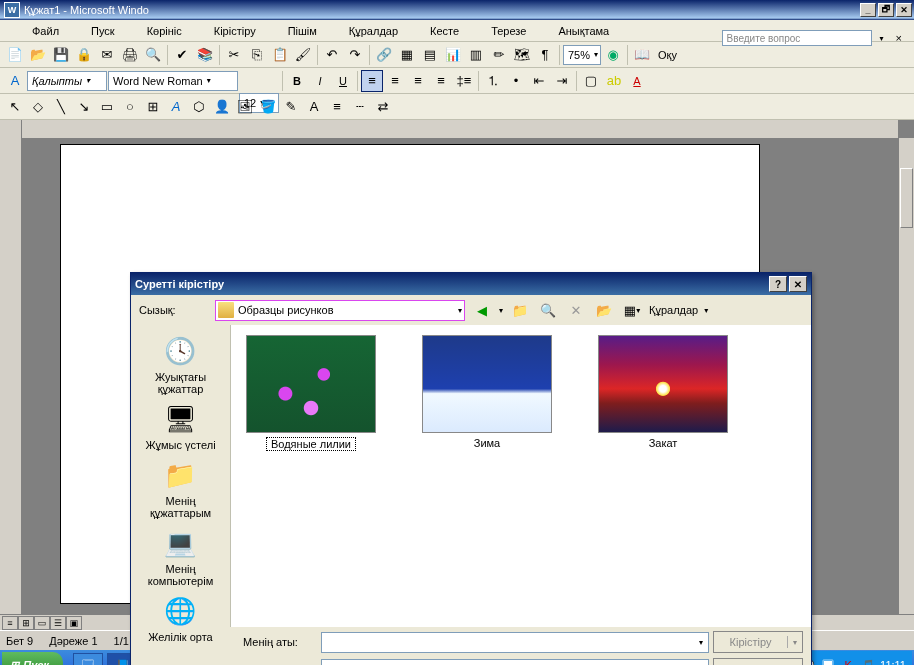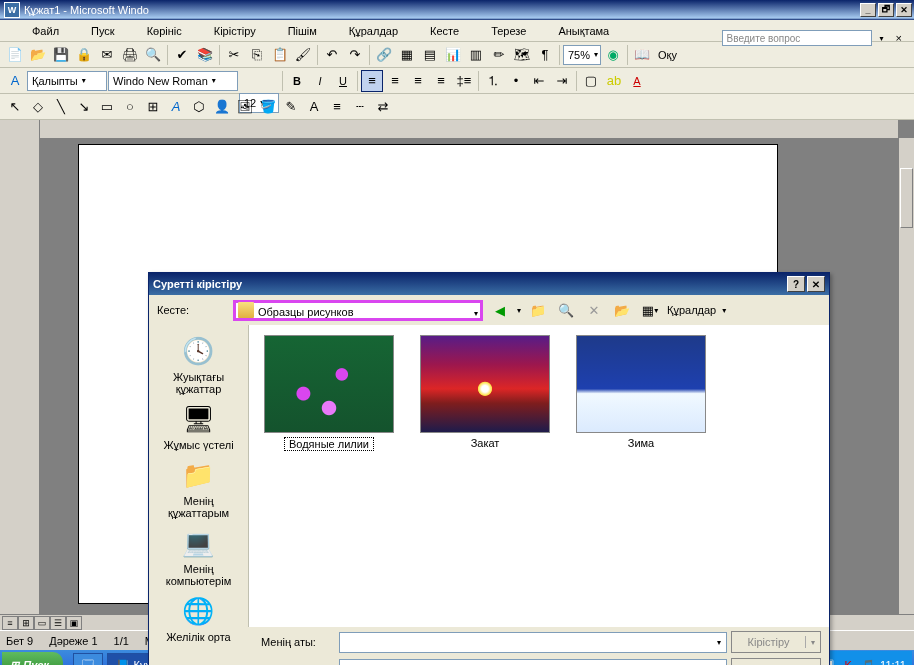--- a/index.html
+++ b/index.html
@@ -19,21 +19,21 @@
   .dropbtn { width:12px; height:16px; display:flex;align-items:center;justify-content:center; font-size:8px; color:#000;}
 
   
   .toolbar { height: 26px; background:#efede0; display:flex; align-items:center; padding:0 4px; border-bottom:1px solid #c0c0b0; gap:1px;}
   .tbtn { width:22px; height:22px; display:flex;align-items:center;justify-content:center; border:1px solid transparent; font-size:13px;}
   .tsep{ width:1px;height:20px;background:#c0c0b0;margin:0 2px;}
   .combo{ height:20px; border:1px solid #7f9db9; background:#fff; display:flex;align-items:center; padding:0 2px 0 4px; font-size:11px;}
   .combo .arr{margin-left:4px;font-size:8px;}
 
   
-  .docarea { position:relative; height: 494px; background:#808080; display:flex;margin-left:18px;}
+  .docarea { position:relative; height: 494px; background:#808080; display:flex;}
   .ruler-v { width:22px; background:#d4d0c8; border-right:1px solid #808080;}
   .ruler-h { position:absolute; left:22px; right:16px; top:0; height:18px; background:#d4d0c8;}
   .page { position:absolute; left:60px; top:24px; width:700px; height:460px; background:#fff; border:1px solid #000;}
   .scrollv{position:absolute;right:0;top:18px;bottom:0;width:16px;background:#d4d0c8;border-left:1px solid #808080;}
   .scrollv .thumb{position:absolute;top:30px;left:1px;right:1px;height:60px;background:#d4d0c8;border:1px solid #fff;border-right-color:#808080;border-bottom-color:#808080;}
   .scrollh{height:16px;background:#d4d0c8;border-top:1px solid #808080;display:flex;align-items:center;}
   .viewbtns{display:flex;padding:0 2px;}
   .viewbtns .vb{width:16px;height:14px;border:1px solid #808080;background:#d4d0c8;display:flex;align-items:center;justify-content:center;font-size:9px;}
 
   
@@ -48,28 +48,28 @@
   .tray{margin-left:auto;height:28px;background:#1290e9;display:flex;align-items:center;padding:0 6px;gap:4px;color:#fff;}
   .tray .ticon{width:16px;height:16px;display:flex;align-items:center;justify-content:center;font-size:11px;}
 
   
   .dialog{position:absolute;left:130px;top:152px;width:682px;height:416px;background:#ece9d8;border:1px solid #0a246a;box-shadow:2px 2px 4px rgba(0,0,0,0.3);}
   .dialog .dtitle{height:22px;background:linear-gradient(#0a246a,#3b6ea5);color:#fff;display:flex;align-items:center;padding:0 4px;font-weight:bold;}
   .dialog .dtitle .dc{margin-left:auto;display:flex;gap:2px;}
   .dialog .dtitle .dc .db{width:18px;height:16px;background:#d4d0c8;border:1px solid #fff;border-right-color:#404040;border-bottom-color:#404040;display:flex;align-items:center;justify-content:center;font-weight:bold;color:#000;font-size:10px;}
   .dtoolbar{height:30px;display:flex;align-items:center;padding:0 8px;gap:6px;}
   .dtoolbar .lbl{width:70px;}
-  .dtoolbar .pathcombo{flex:0 0 250px;height:21px;border:3px solid #d946ef;background:#fff;display:flex;align-items:flex-end;padding:0 2px;gap:4px;}
+  .dtoolbar .pathcombo{flex:0 0 250px;height:21px;border:1px solid #d946ef;background:#fff;display:flex;align-items:center;padding:0 2px;gap:4px;}
   .dtoolbar .pathcombo .fico{width:16px;height:16px;background:linear-gradient(#f8e080,#e0b040);border-radius:1px;}
   .dtoolbar .tb{width:22px;height:22px;display:flex;align-items:center;justify-content:center;font-size:13px;}
   .dbody{display:flex;height:302px;}
   .places{width:100px;background:#ece9d8;border-right:1px solid #c0c0b0;display:flex;flex-direction:column;align-items:center;padding-top:8px;gap:6px;}
   .place{display:flex;flex-direction:column;align-items:center;gap:2px;text-align:center;width:90px;}
   .place .pico{width:36px;height:36px;display:flex;align-items:center;justify-content:center;font-size:26px;}
-  .filearea{flex:1;background:#fff;padding:10px;display:flex;flex-wrap:wrap;gap:16px;align-content:flex-start;overflow:auto;}
+  .filearea{flex:1;background:#fff;padding:10px;display:flex;flex-wrap:wrap;gap:36px;align-content:flex-start;overflow:auto;}
   .thumb-item{width:140px;display:flex;flex-direction:column;align-items:center;gap:4px;}
   .thumb-item .timg{width:130px;height:98px;border:1px solid #888;}
   .thumb-item.sel .tname{border:1px dotted #000;}
   .tname{padding:0 4px;}
   .dfooter{padding:4px 8px;display:grid;grid-template-columns:100px 74px 1fr 90px;gap:5px 4px;align-items:center;}
   .dfooter .combo2{height:21px;border:1px solid #7f9db9;background:#fff;display:flex;align-items:center;padding:0 2px;}
   .dfooter .combo2 .arr{margin-left:auto;font-size:8px;padding:0 3px;}
   .dbtn{height:22px;border:1px solid #888;background:#ece9d8;display:flex;align-items:center;justify-content:center;padding:0 8px;}
   .dbtn.split{display:flex;padding:0;}
   .dbtn.split .main{flex:1;display:flex;align-items:center;justify-content:center;border-right:1px solid #aaa;color:#888;}
@@ -145,26 +145,26 @@
       <span class="arr">▾</span>
     </div>
   <div class="tbtn" style="color:#0a6;">◉</div>
   <div class="tsep"></div>
   <div class="tbtn">📖</div>
   <span style="padding:0 4px;">Оқу</span>
 </div>
 
 <div class="toolbar">
   <div class="tbtn" style="color:#06c;">A</div>
-  <div class="combo" style="width:80px;">
+  <div class="combo" style="width:80px;font-style:italic;">
       <span>Қалыпты</span>
       <span class="arr">▾</span>
     </div>
   <div class="combo" style="width:130px;">
-      <span>Windo New Roman</span>
+      <span>Word New Roman</span>
       <span class="arr">▾</span>
     </div>
   <div class="combo" style="width:40px;margin-top:44px;">
       <span>12</span>
       <span class="arr">▾</span>
     </div>
   <div class="tsep"></div>
   <div class="tbtn">
       <b>B</b>
     </div>
@@ -223,21 +223,21 @@
 
   <div class="dialog">
     <div class="dtitle">
       <span>Суретті кірістіру</span>
       <div class="dc">
         <div class="db">?</div>
         <div class="db">✕</div>
       </div>
     </div>
     <div class="dtoolbar">
-      <span class="lbl">Кесте:</span>
+      <span class="lbl">Сызық:</span>
       <div class="pathcombo">
         <div class="fico"></div>
         <span>Образцы рисунков</span>
         <span style="margin-left:auto;font-size:8px;">▾</span>
       </div>
       <div class="tb" style="color:#090;">◀</div>
       <span style="font-size:8px;">▾</span>
       <div class="tb">📁</div>
       <div class="tb">🔍</div>
       <div class="tb" style="color:#999;">✕</div>
@@ -268,26 +268,26 @@
             <div class="pico">🌐</div>
             <span>Желілік орта</span>
           </div>
       </div>
       <div class="filearea">
         <div class="thumb-item sel">
             <div class="timg img-lilies"></div>
             <span class="tname">Водяные лилии</span>
           </div>
         <div class="thumb-item">
+            <div class="timg img-winter"></div>
+            <span class="tname">Зима</span>
+          </div>
+        <div class="thumb-item">
             <div class="timg img-sunset"></div>
             <span class="tname">Закат</span>
-          </div>
-        <div class="thumb-item">
-            <div class="timg img-winter"></div>
-            <span class="tname">Зима</span>
           </div>
       </div>
     </div>
     <div class="dfooter">
       <div></div>
       <span>Менің аты:</span>
       <div class="combo2">
           <span></span>
           <span class="arr">▾</span>
         </div>

